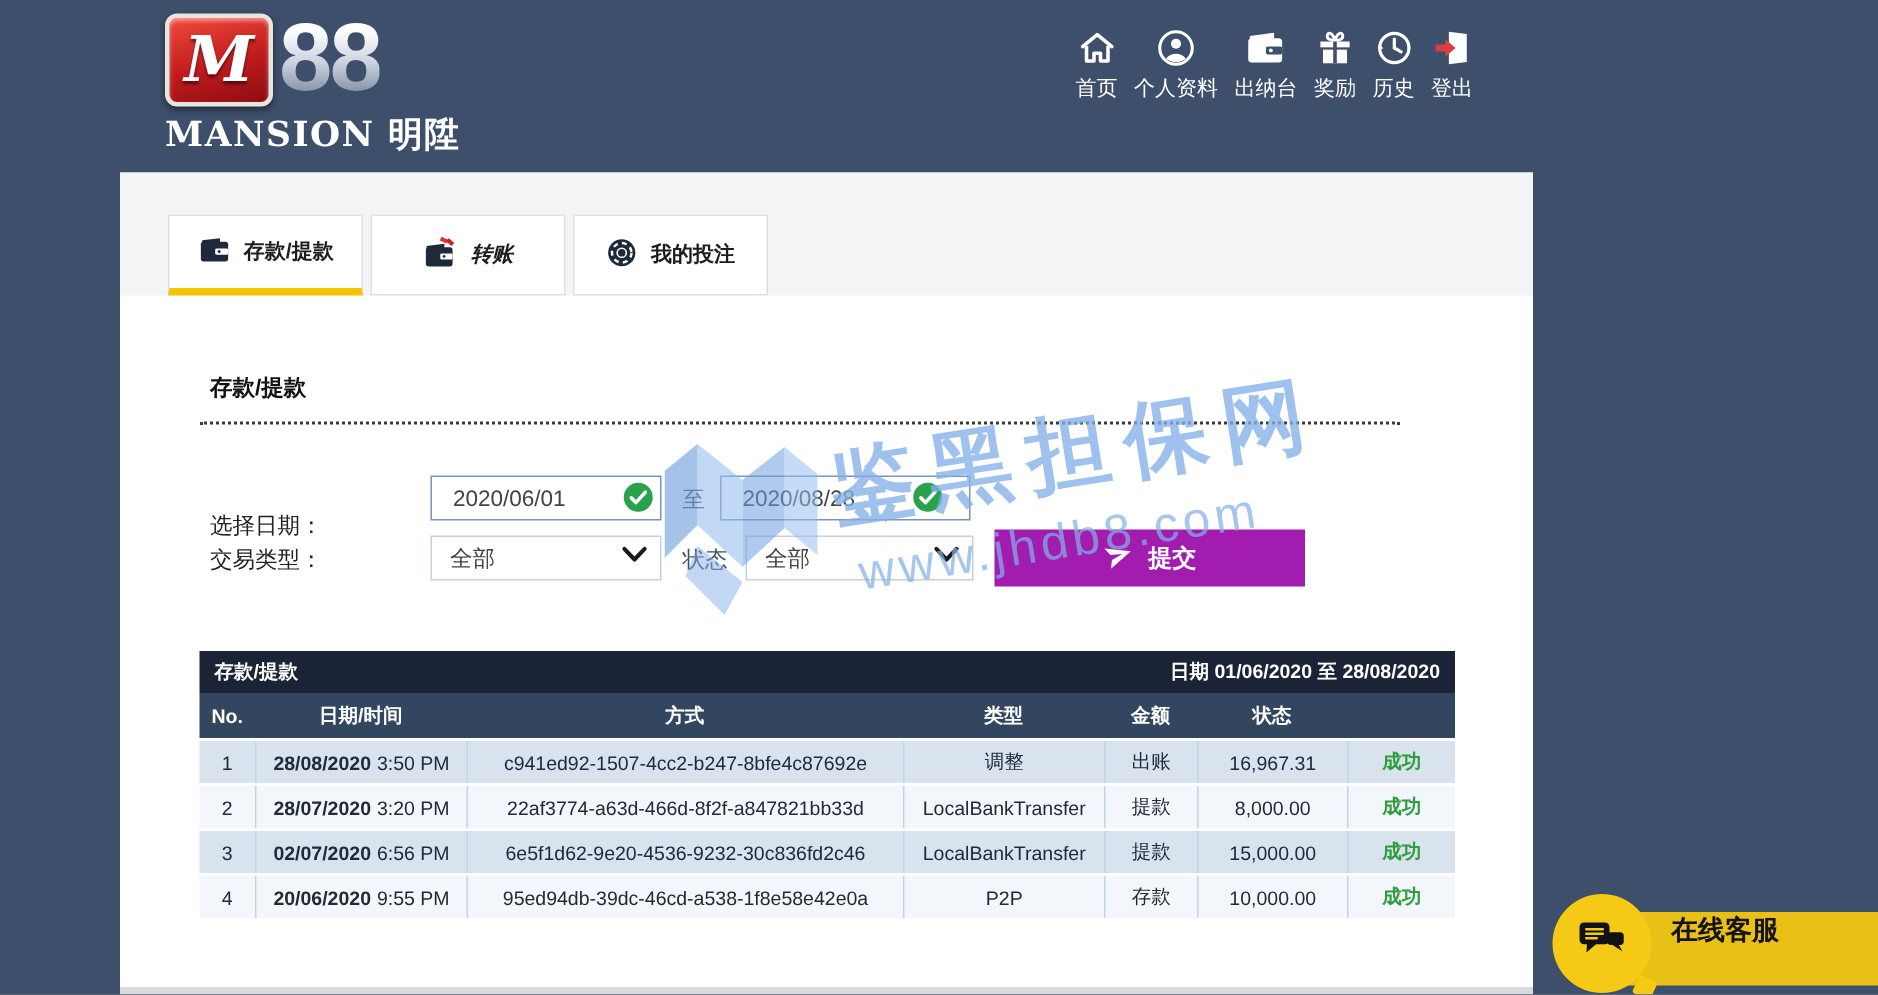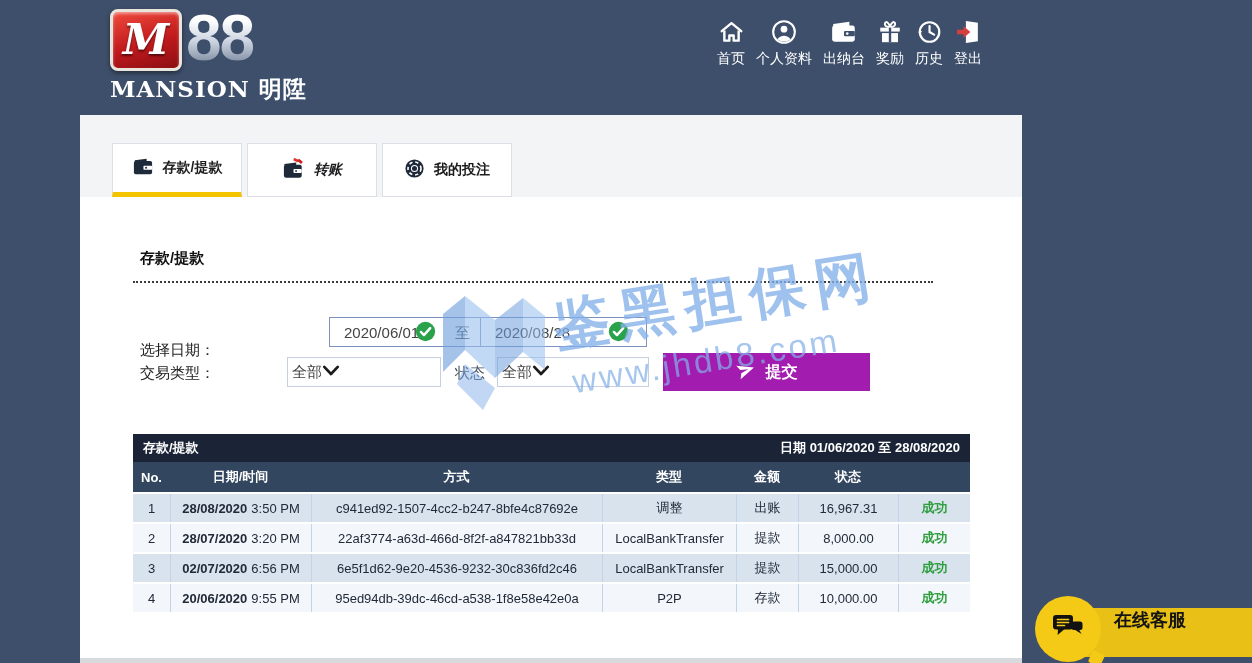--- a/index.html
+++ b/index.html
@@ -42,27 +42,27 @@
 
   .f-label{position:absolute;font-size:15px;color:#222;}
   .lbl-date{left:60px;top:226px;}
   .lbl-type{left:60px;top:249px;}
   .lbl-to{left:375px;top:209px;color:#3f4c5e;}
   .lbl-status{left:375px;top:249px;color:#3f4c5e;}
 
   .date-input{position:absolute;height:30px;box-sizing:border-box;border:1px solid #7d93bf;
               background:#fff;font-size:15px;color:#444;padding:0 30px 0 14px;
               font-family:"Liberation Sans","DejaVu Sans",sans-serif;}
-  .di1{left:207px;top:202px;width:154px;margin-left:42px;}
+  .di1{left:207px;top:202px;width:154px;}
   .di2{left:400px;top:202px;width:167px;}
   .check-ic{position:absolute;width:21px;height:21px;top:206px;}
   .ck1{left:335px;} .ck2{left:528px;}
 
   .select{position:absolute;height:30px;box-sizing:border-box;border:1px solid #c6d0de;background:#fff;
-          display:flex;align-items:center;padding:0 8px 0 4px;
+          display:flex;align-items:center;justify-content:space-between;padding:0 8px 0 12px;
           font-size:15px;color:#444;cursor:pointer;}
   .sel1{left:207px;top:242px;width:154px;}
   .sel2{left:417px;top:242px;width:152px;}
 
   .submit-btn{position:absolute;left:583px;top:238px;width:207px;height:38px;background:#a21caf;
               border:none;display:flex;align-items:center;justify-content:center;gap:10px;
               color:#fff;font-size:16px;font-weight:bold;cursor:pointer;
               font-family:"Liberation Sans","DejaVu Sans",sans-serif;}
 
   

